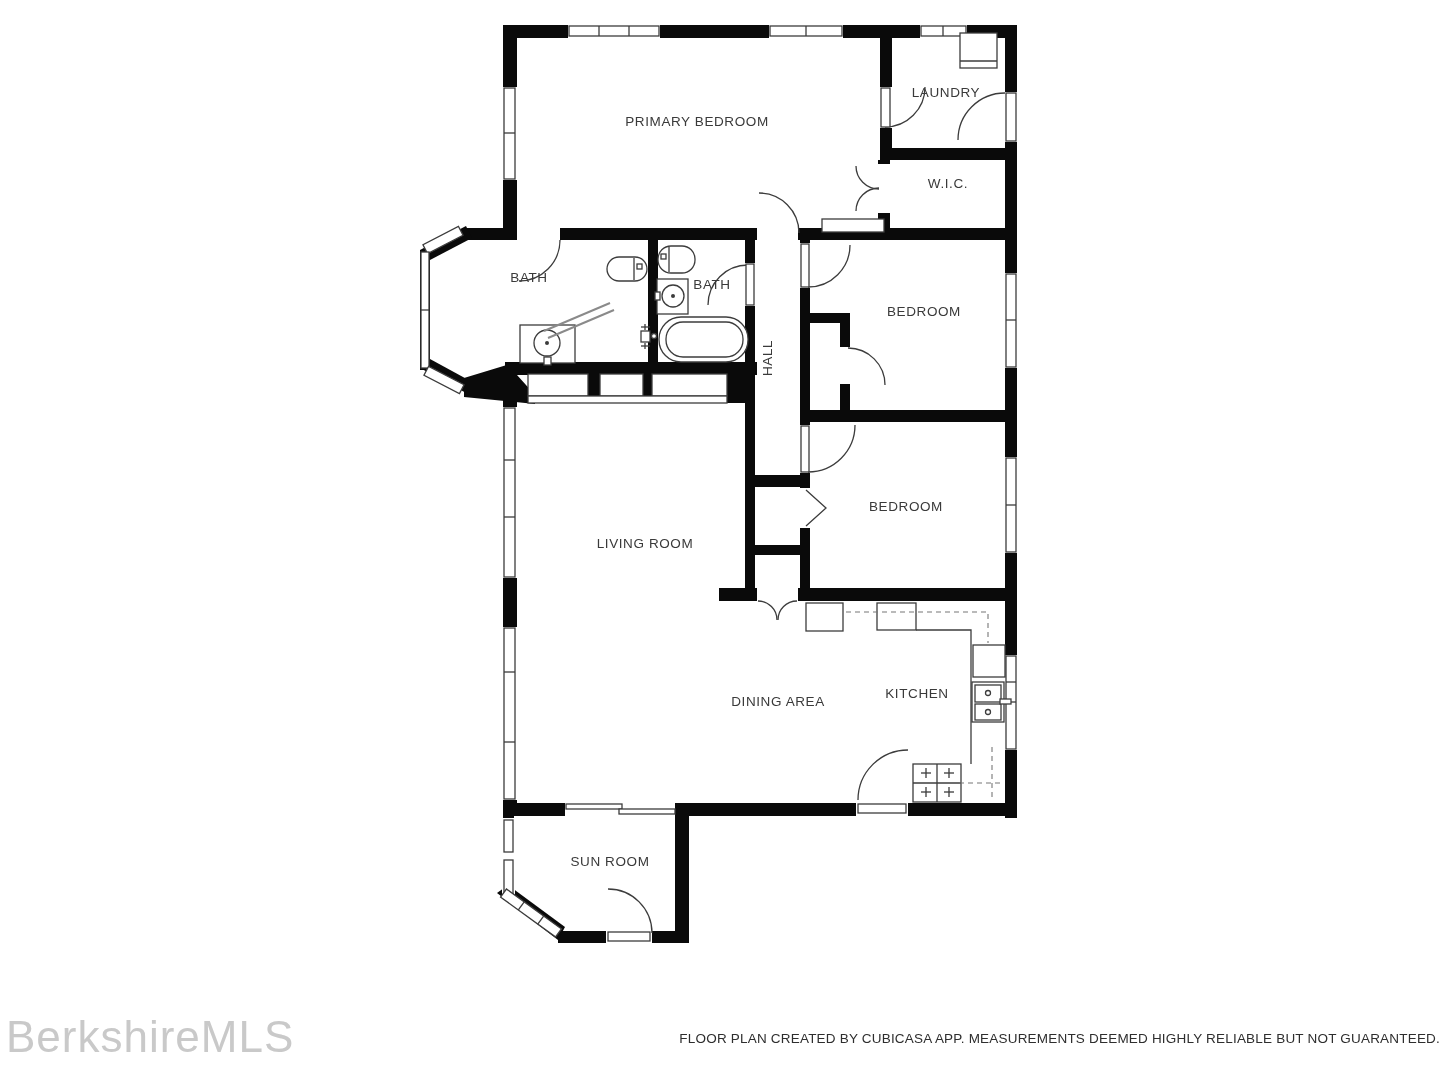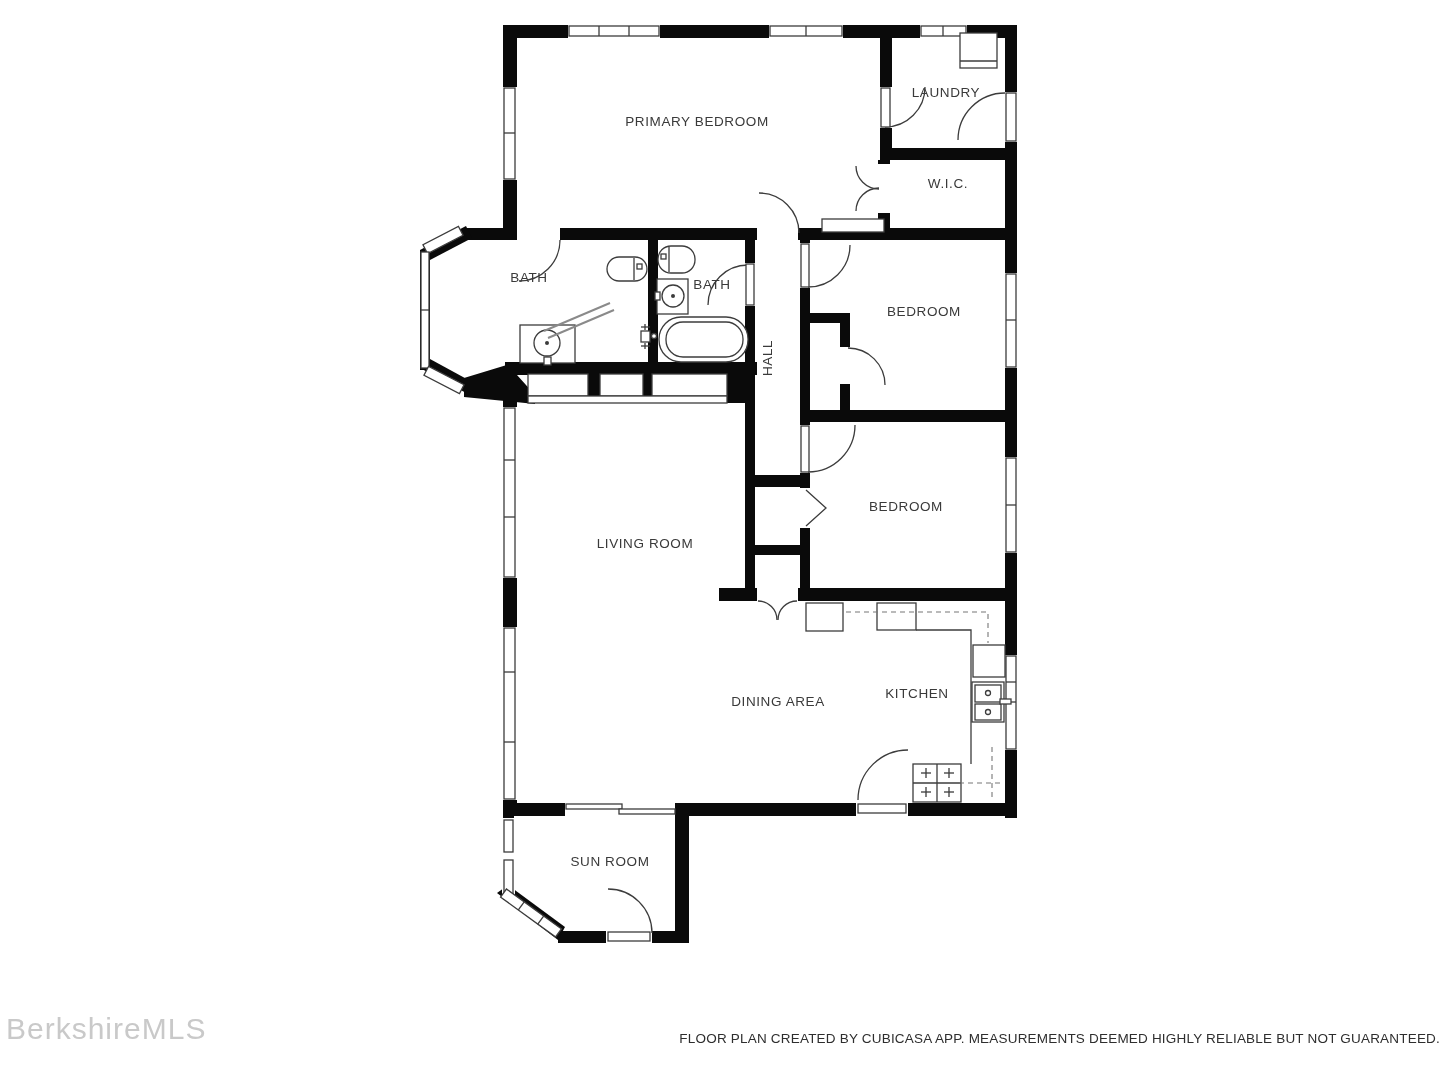--- a/index.html
+++ b/index.html
@@ -1,21 +1,21 @@
 <!DOCTYPE html>
 <html><head>
 <meta charset="utf-8">
 <style>
   html,body{margin:0;padding:0;background:#ffffff;}
   .stage{position:relative;width:1440px;height:1080px;background:#ffffff;overflow:hidden;
          font-family:"Liberation Sans", sans-serif;}
   svg{position:absolute;left:0;top:0;}
   .room-label{font-family:"Liberation Sans", sans-serif;font-size:13.5px;letter-spacing:.6px;
               fill:#3a3a3a;text-anchor:middle;}
-  .watermark{position:absolute;left:6px;top:1012px;font-size:30px;color:#c9c9c9;
+  .watermark{position:absolute;left:6px;top:1012px;font-size:44px;color:#c9c9c9;
              letter-spacing:1px;font-weight:400;}
   .disclaimer{position:absolute;left:0;top:1031px;width:1440px;text-align:right;
               font-size:13.5px;font-weight:500;color:#2e2e2e;letter-spacing:.2px;}
   .wall{fill:#0a0a0a;stroke:none;}
   .thin{stroke:#3c3c3c;stroke-width:1.3;fill:#ffffff;}
   .thinline{stroke:#3c3c3c;stroke-width:1.3;fill:none;}
   .arc{stroke:#3c3c3c;stroke-width:1.3;fill:none;}
   .dash{stroke:#777;stroke-width:1.1;fill:none;stroke-dasharray:5 4;}
   .gap{fill:#ffffff;stroke:none;}
   .shower{stroke:#8a8a8a;stroke-width:2;fill:none;}

